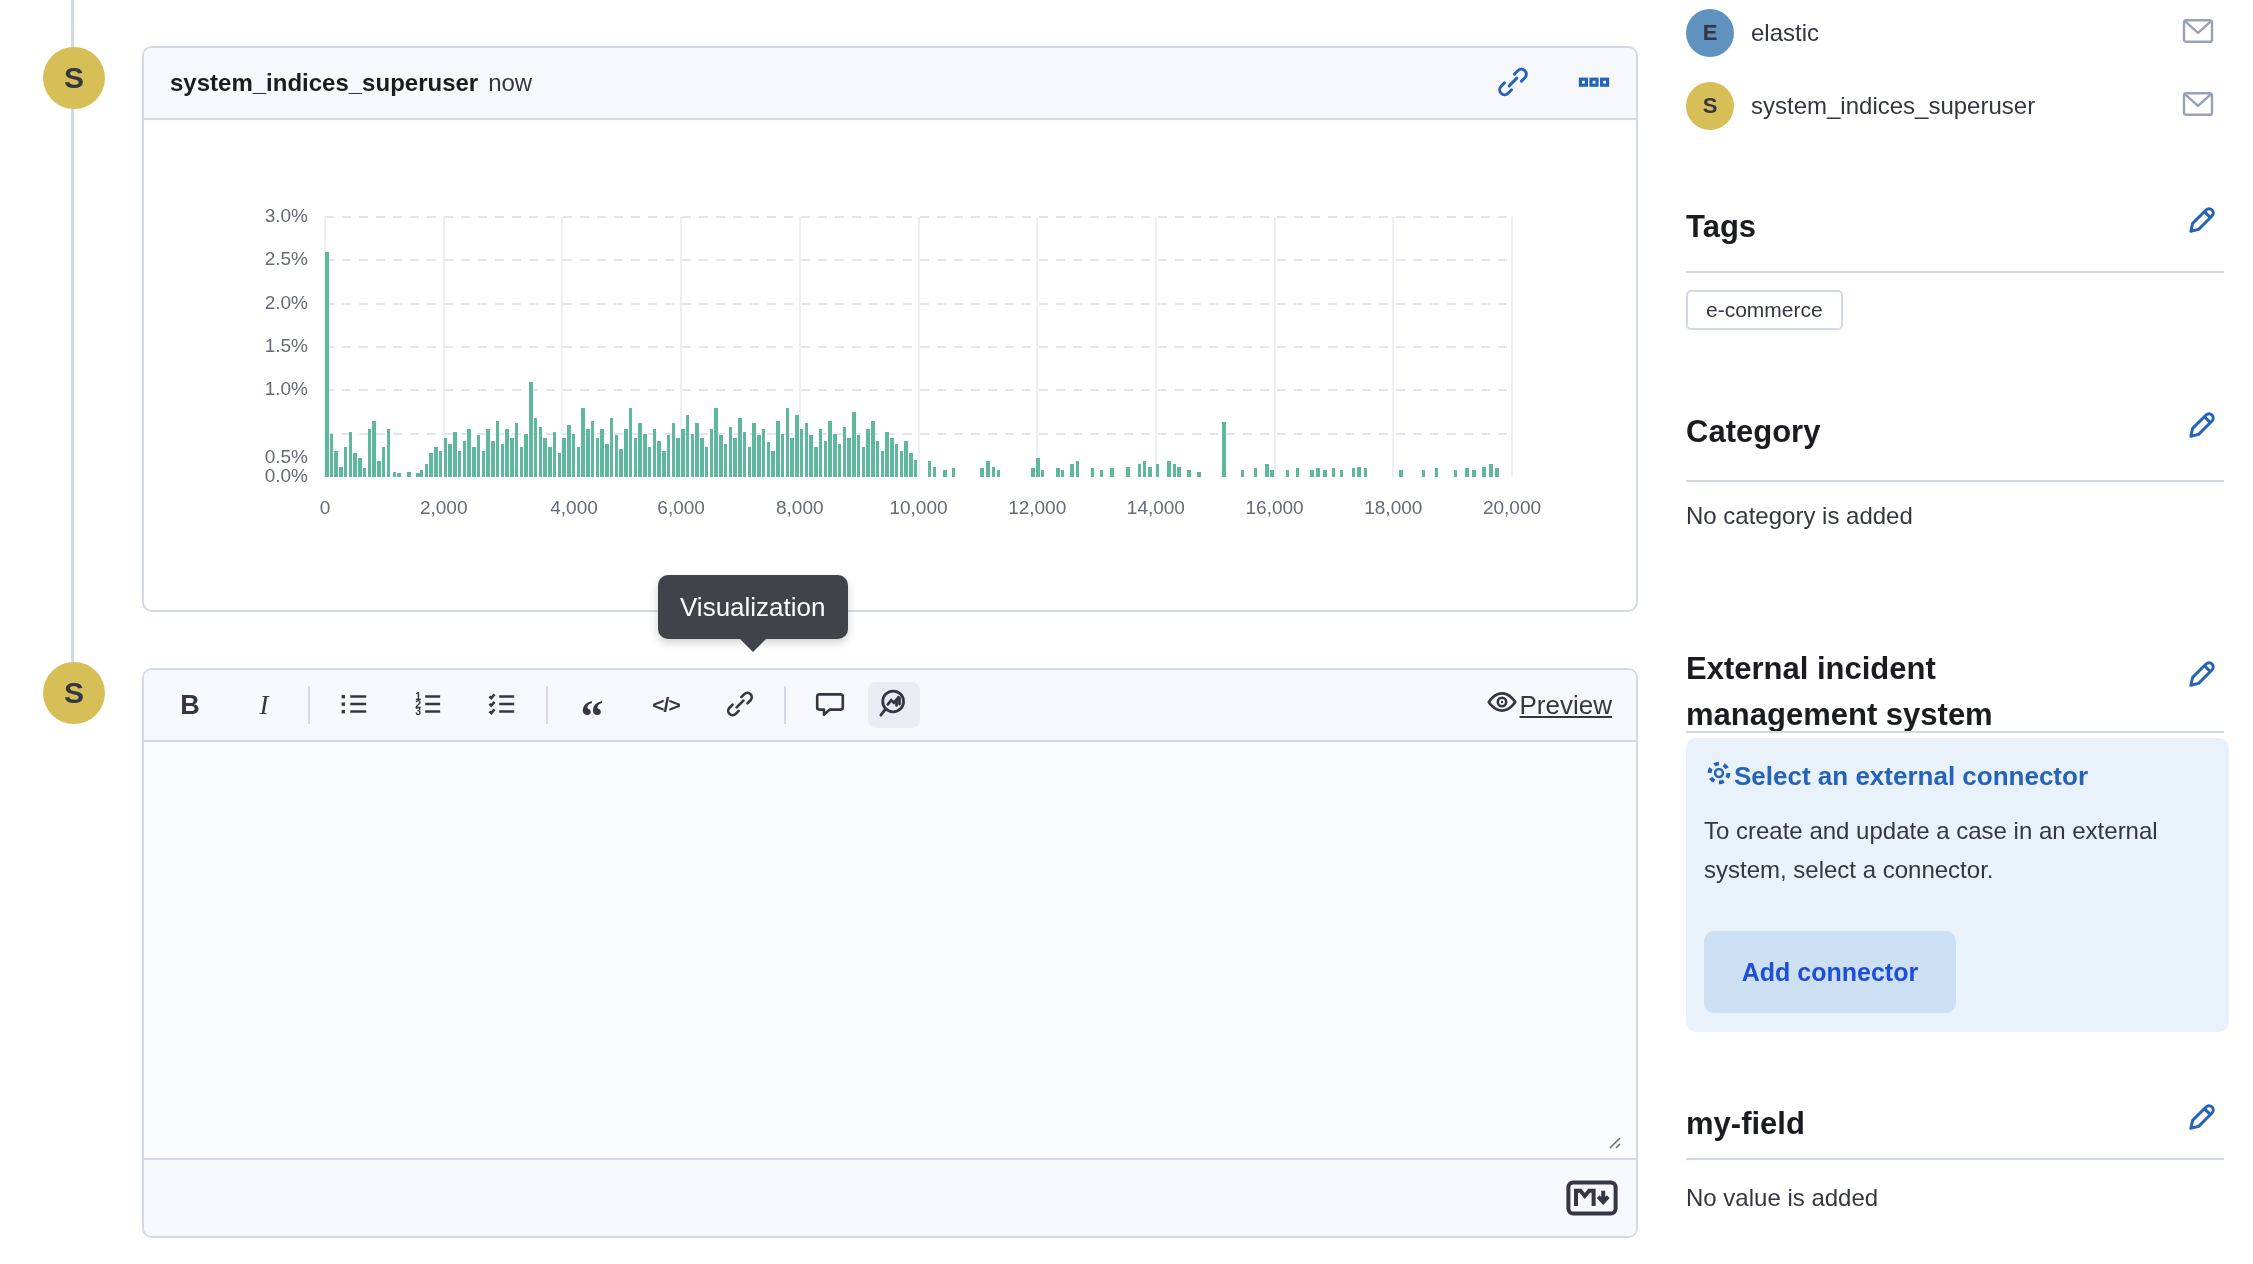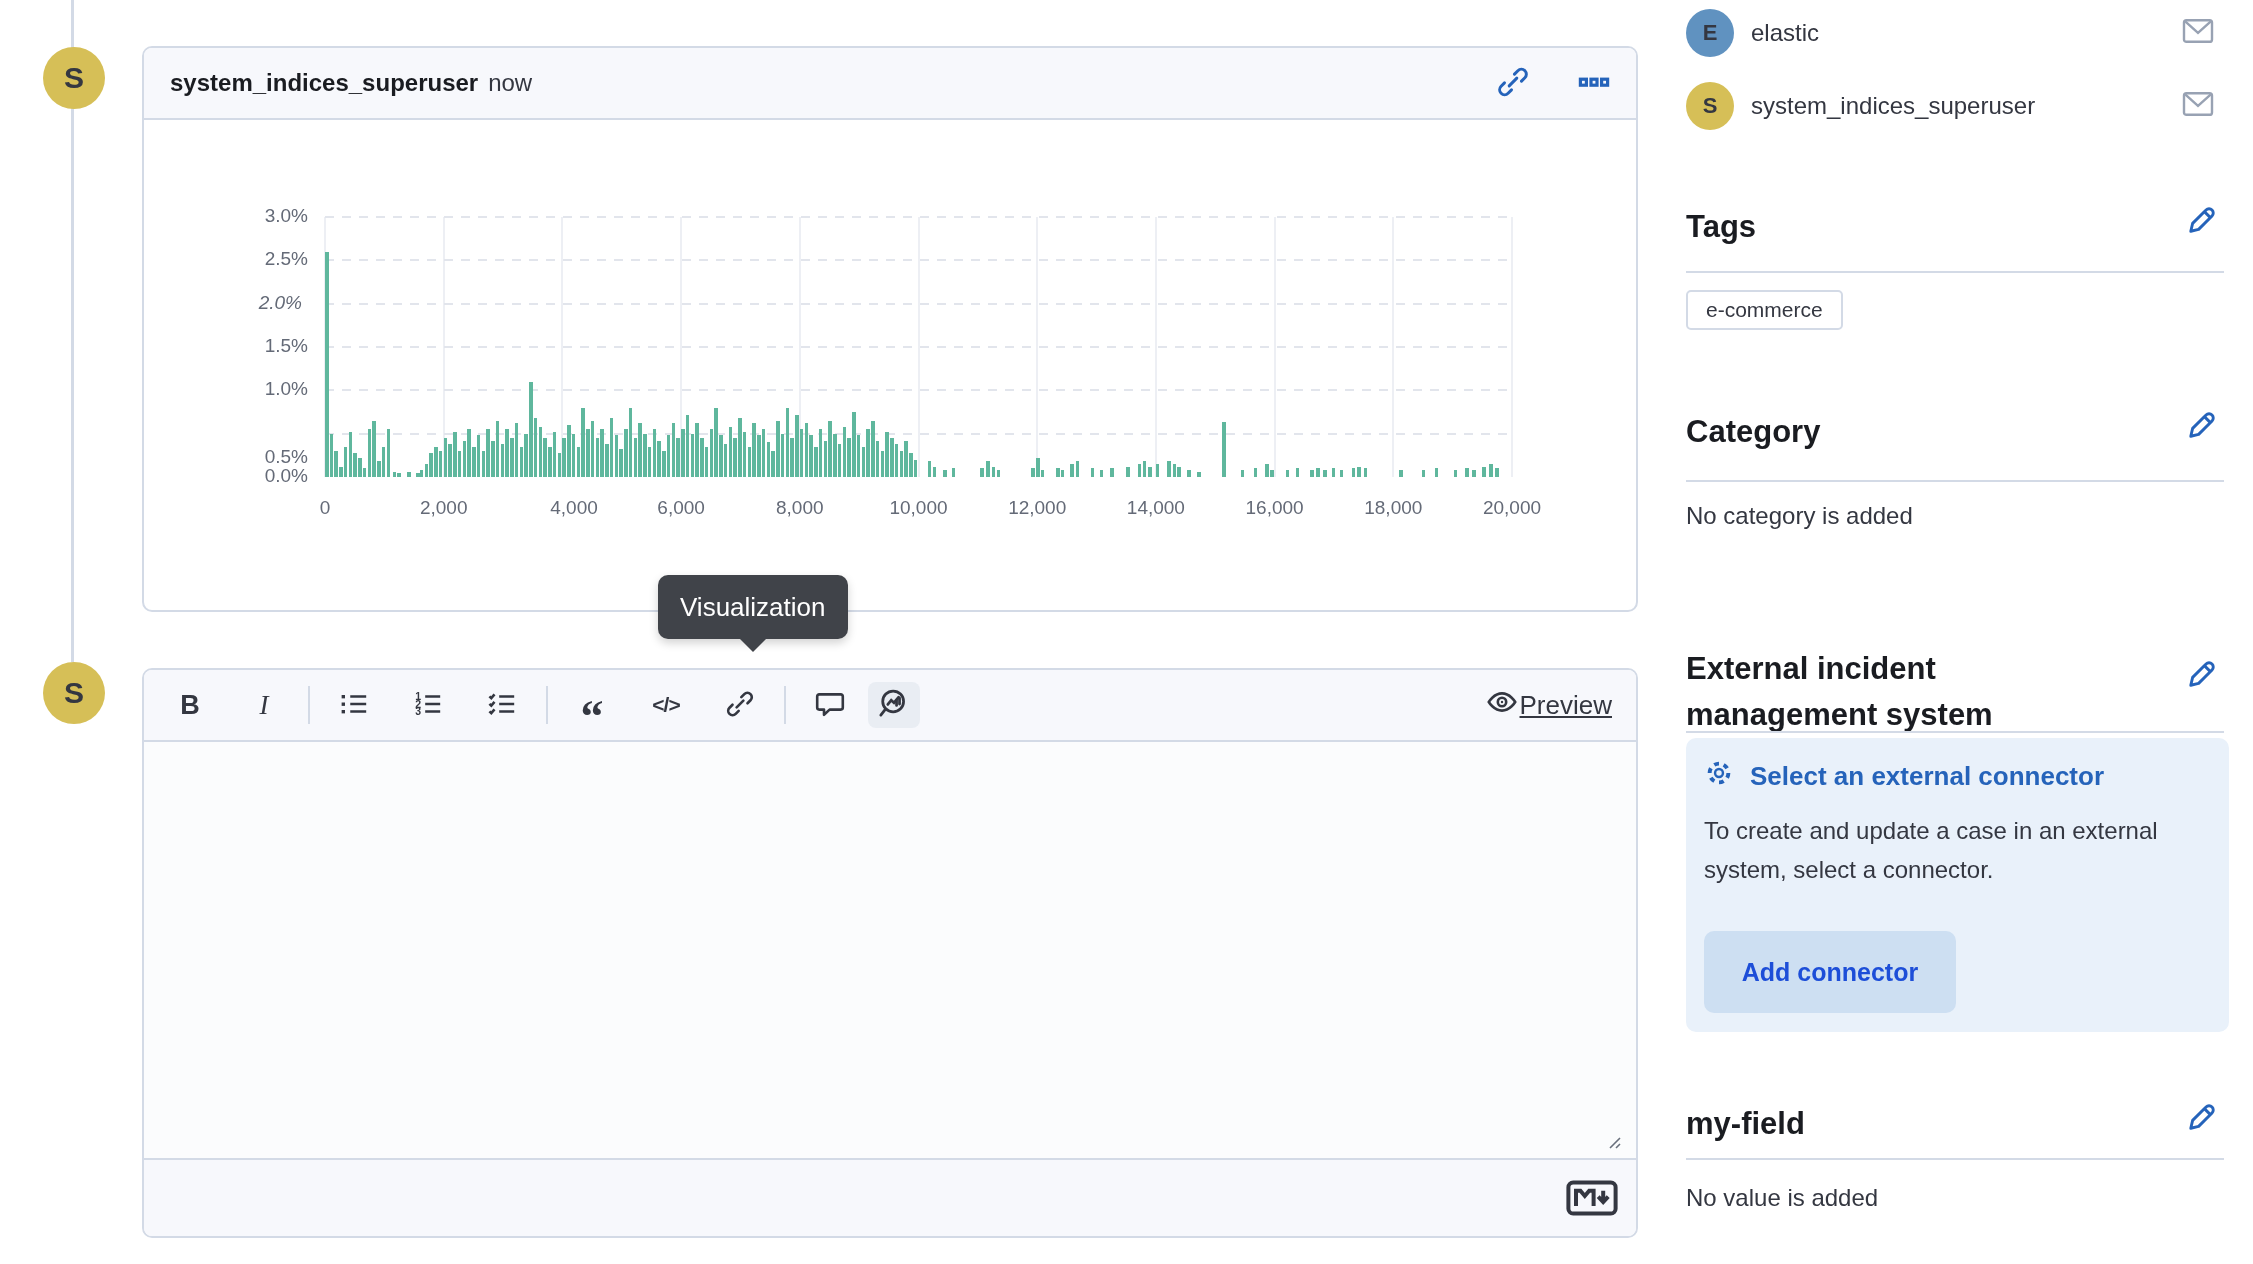--- a/index.html
+++ b/index.html
@@ -63,21 +63,21 @@
   .user-mail{margin-left:auto;margin-right:10px;}
   .sec-head{position:absolute;left:0;width:538px;display:flex;align-items:flex-start;}
   .sec-title{font-size:31px;font-weight:700;color:#1a1c21;line-height:46px;}
   .sec-pencil{margin-left:auto;margin-right:6px;cursor:pointer;}
   .rule{position:absolute;left:0;width:538px;height:2px;background:#D3DAE6;}
   .empty-text{position:absolute;left:0;font-size:24px;color:#343741;}
   .badge{position:absolute;left:0;height:40px;padding:0 18px;display:inline-flex;align-items:center;
     background:#fff;border:2px solid #D3DAE6;border-radius:5px;font-size:21px;color:#343741;box-sizing:border-box;}
   .panel{position:absolute;left:0;top:738px;width:543px;height:294px;background:#E9F1FA;border-radius:10px;
     box-sizing:border-box;padding:20px 18px;}
-  .panel-link{display:flex;align-items:center;gap:16px;color:#2563BA;font-size:26px;font-weight:600;cursor:pointer;}
+  .panel-link{display:flex;align-items:center;gap:0;color:#2563BA;font-size:26px;font-weight:600;cursor:pointer;}
   .panel-desc{margin-top:16px;font-size:24px;line-height:39px;color:#343741;width:480px;}
   .panel-btn{position:absolute;left:18px;top:193px;width:252px;height:82px;background:#CDDFF2;border:none;
     border-radius:10px;color:#1d4ed8;font-size:25px;font-weight:600;cursor:pointer;font-family:inherit;}
   .mdicon{width:52px;height:36px;}
 </style>
 </head>
 <body>
 
 <div id="app">
 
@@ -309,21 +309,21 @@
       <div class="bar" style="left: 574.508px; height: 26px;"></div>
       <div class="bar" style="left: 579.256px; height: 36.4px;"></div>
       <div class="bar" style="left: 584.004px; height: 24.2667px;"></div>
       <div class="bar" style="left: 588.752px; height: 17.3333px;"></div>
     </div>
   <div id="ylabels">
       <div class="abs ylab" style="left: 188px; top: 465px;">0.0%</div>
       <div class="abs ylab" style="left: 188px; top: 446px;">0.5%</div>
       <div class="abs ylab" style="left: 188px; top: 378.333px;">1.0%</div>
       <div class="abs ylab" style="left: 188px; top: 335px;">1.5%</div>
-      <div class="abs ylab" style="left: 182px; top: 291.667px; font-style: italic;">2.0%</div>
+      <div class="abs ylab" style="left: 188px; top: 291.667px;">2.0%</div>
       <div class="abs ylab" style="left: 188px; top: 248.333px;">2.5%</div>
       <div class="abs ylab" style="left: 188px; top: 205px;">3.0%</div>
     </div>
   <div id="xlabels">
       <div class="abs xlab" style="left: 270px; top: 497px;">0</div>
       <div class="abs xlab" style="left: 388.7px; top: 497px;">2,000</div>
       <div class="abs xlab" style="left: 519px; top: 497px;">4,000</div>
       <div class="abs xlab" style="left: 626.1px; top: 497px;">6,000</div>
       <div class="abs xlab" style="left: 744.8px; top: 497px;">8,000</div>
       <div class="abs xlab" style="left: 863.5px; top: 497px;">10,000</div>

